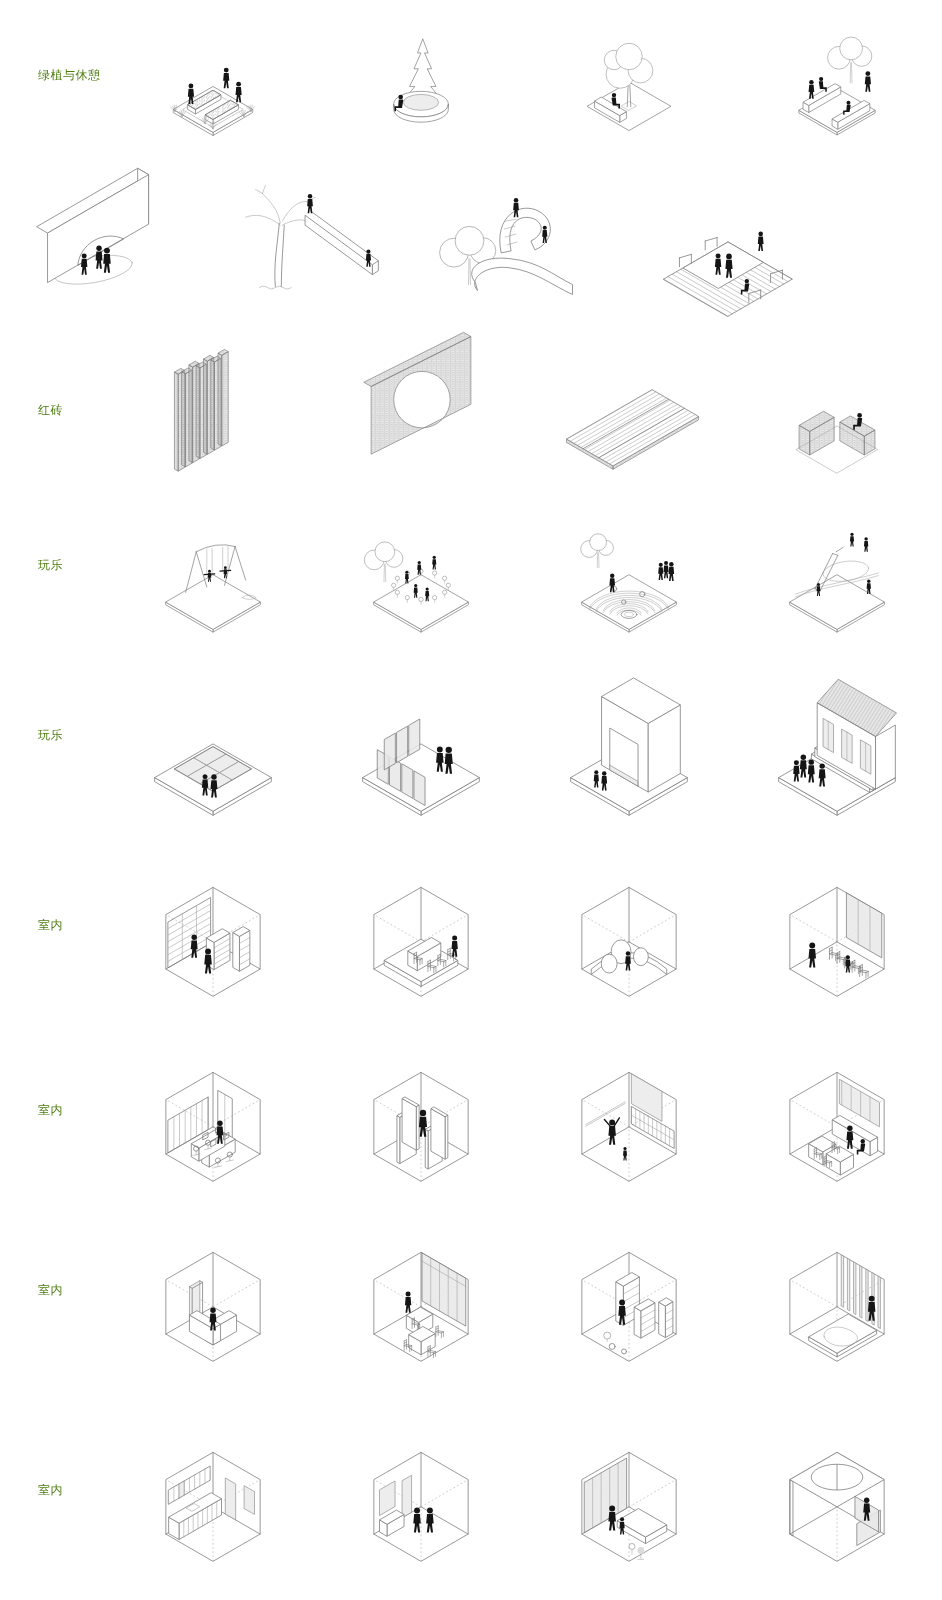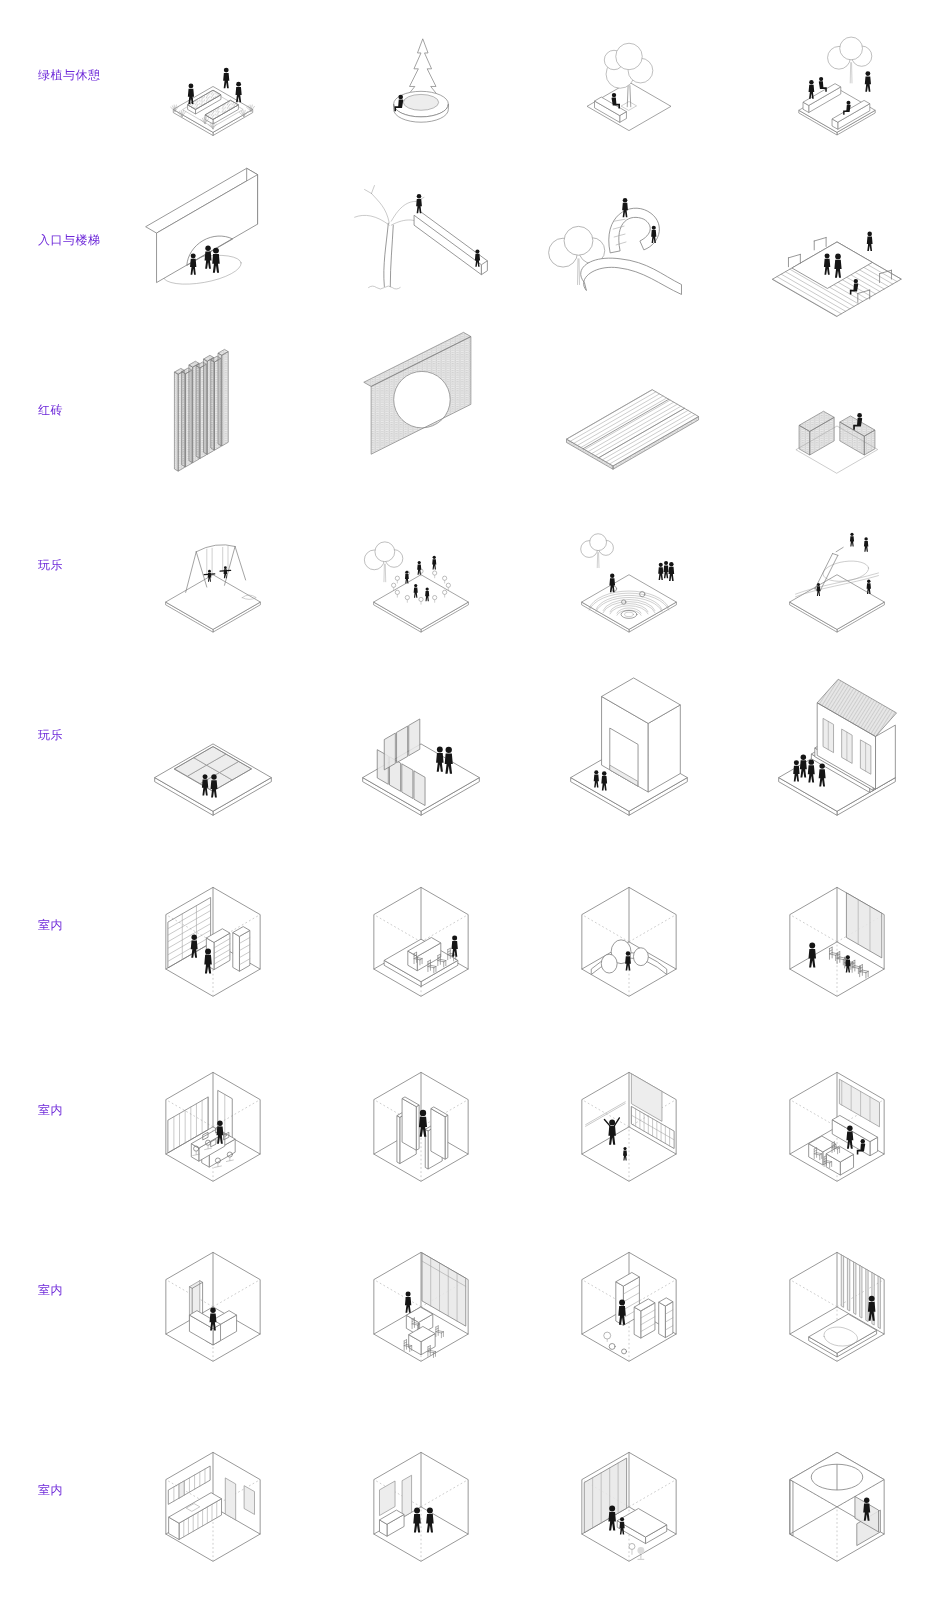--- a/index.html
+++ b/index.html
@@ -1,20 +1,20 @@
 <!DOCTYPE html>
 <html><head>
 <meta charset="utf-8">
 <style>
   html,body{margin:0;padding:0;background:#fff;}
   .sheet{width:942px;height:1600px;background:#ffffff;position:relative;
          font-family:"Liberation Sans","DejaVu Sans",sans-serif;overflow:hidden;}
   .row{display:flex;align-items:stretch;}
   .label{width:71px;padding-left:38px;box-sizing:content-box;display:flex;align-items:center;
-         font-size:12px;color:#6d28d9;white-space:nowrap;letter-spacing:0.5px;}
+         font-size:12px;color:#4d7c0f;white-space:nowrap;letter-spacing:0.5px;}
   .cells{display:flex;}
   .cell{width:208px;margin:0;display:flex;align-items:center;justify-content:center;}
   svg{display:block;}
   .wire{fill:#ffffff;stroke:#7e7e7e;stroke-width:.8;stroke-linejoin:round;}
   .nf{fill:none;stroke:#7e7e7e;stroke-width:.8;stroke-linejoin:round;stroke-linecap:round;}
   .thin{fill:none;stroke:#9d9d9d;stroke-width:.55;stroke-linecap:round;}
   .dash{fill:none;stroke:#aaaaaa;stroke-width:.6;stroke-dasharray:1.8 2.4;}
   .fig{fill:#151515;stroke:none;}
   .figline{stroke:#151515;stroke-width:1.4;fill:none;stroke-linecap:round;}
   .glass{fill:#e7e7e7;fill-opacity:.85;stroke:#6f6f6f;stroke-width:.7;}
@@ -137,21 +137,20 @@
             </g>
             <g transform="translate(118,130) scale(-0.8888888888888888,0.8888888888888888)">
               <circle class="fig" cx="0" cy="-15.2" r="2.5"></circle>
               <path class="fig" d="M-2.2,-12.6 L2.1,-12.6 L2.7,-5.4 L6.8,-5.4 L6.8,0 L5,0 L5,-3.4 L-1.4,-3.4 L-2.8,-12 Z"></path>
             </g>
           </svg>
         </figure>
       </div>
     </div>
     <div class="row" style="height: 180px;">
-      <div class="label">入口与楼梯</div>
       <div class="cells">
         <figure class="cell">
           <svg width="208" height="180" viewBox="0 0 210 170" preserveAspectRatio="xMidYMid meet" role="img">
             <ellipse class="thin" cx="94" cy="115" rx="40" ry="13" transform="rotate(-10 94 115)"></ellipse>
             <polygon points="48,78 150,19 139,12.6 37,71.6" class="wire"></polygon>
             <polygon points="150,69 150,19 139,12.6 139,62.6" class="wire"></polygon>
             <polygon points="48,128 150,69 150,19 48,78" class="wire"></polygon>
             <path d="M78.6,110.3 A31,28 -30 0 1 124.5,83.8 Z" class="nf"></path>
             <g transform="translate(85,120) scale(0.9166666666666666,0.9166666666666666)">
               <circle class="fig" cx="0" cy="-20.6" r="2.75"></circle>

